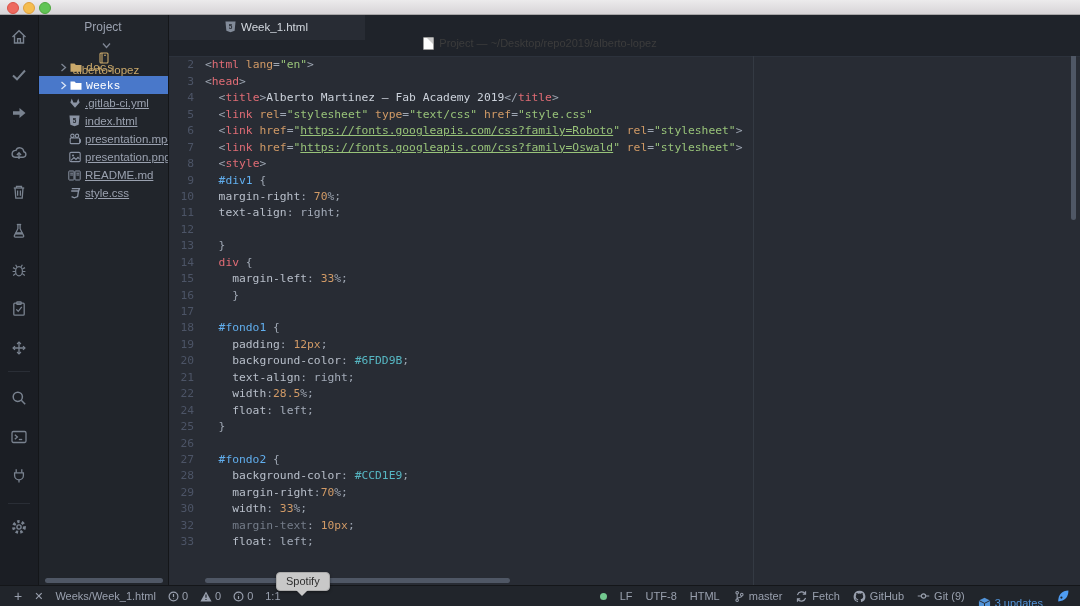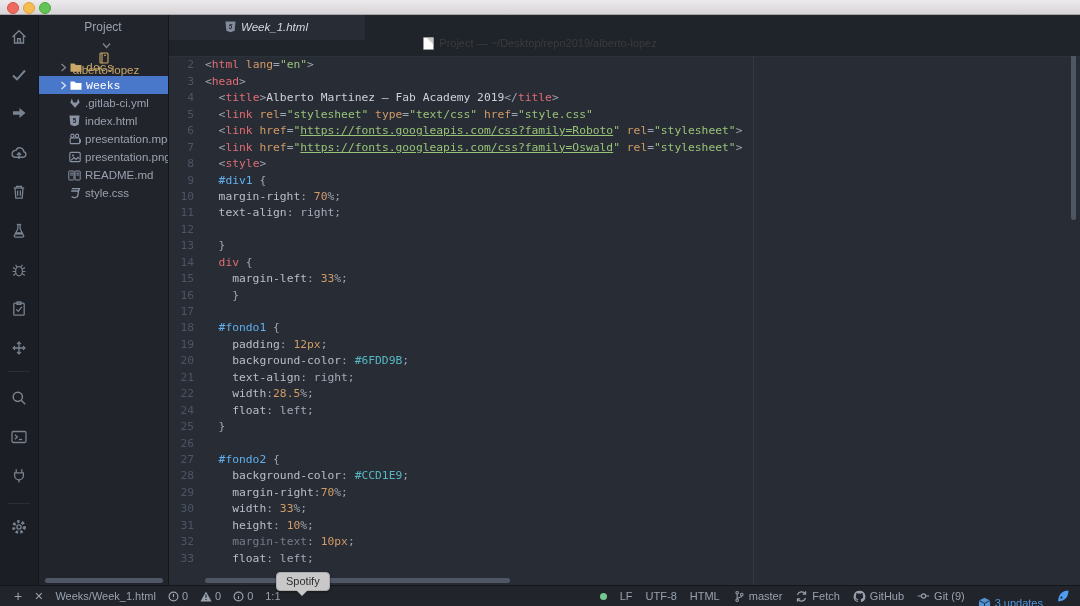--- a/index.html
+++ b/index.html
@@ -32,27 +32,27 @@
   .tree-header{height:26px;line-height:27px;text-align:center;font-size:12px;color:#9aa1af;}
   .trow{height:18px;display:flex;align-items:center;font-size:11.5px;color:#9aa1af;
     white-space:nowrap;cursor:default;}
   .trow .chev{width:11px;flex:0 0 11px;display:flex;align-items:center;justify-content:center;color:#7e8694;}
   .trow .ticon{width:13px;flex:0 0 13px;margin-right:4px;display:flex;align-items:center;justify-content:center;}
   .trow.selected{background:#4978ca;color:#fff;}
   .trow.selected .chev{color:#dbe5f5;}
   .t-root{padding-left:6px;color:#c9a86a;flex-direction:column;}
   .t-folder{padding-left:20px;color:#c9a86a;font-family:Liberation Mono, monospace;}
   .t-folder.selected{color:#fff;}
-  .t-file{padding-left:30px;}
+  .t-file{padding-left:30px;text-decoration:underline;}
   .t-file .ticon{color:#8a93a3;}
   .tree-hscroll{position:absolute;bottom:3px;left:7px;width:118px;height:5px;
     background:#4f5765;border-radius:3px;}
 
   
-  .tabbar{position:absolute;top:14px;left:168px;right:0;height:42px;background:#1f232a;z-index:3;font-style:italic;}
+  .tabbar{position:absolute;top:14px;left:168px;right:0;height:42px;background:#1f232a;z-index:3;}
   .tab{position:absolute;left:0;top:0;width:197px;height:26px;background:#282c34;
     display:flex;align-items:center;justify-content:center;gap:5px;color:#d3d8df;font-size:11.5px;}
   .tab .ticon{color:#828b99;display:flex;}
 
   
   .editor{position:absolute;top:40px;left:168px;right:0;bottom:20px;background:#282c34;overflow:hidden;z-index:2;}
   .cursor-line{position:absolute;top:0;left:0;right:0;height:17px;background:#2c323c;}
   .wrap-guide{position:absolute;left:585px;top:0;bottom:0;width:1px;background:#343a43;}
   .code{position:absolute;top:1px;left:0;font-family:"DejaVu Sans Mono",monospace;
     font-size:11.3px;line-height:16.45px;}
@@ -422,24 +422,20 @@
       </div>
       <div class="code-line">
         <span class="gutter">29</span>
         <span class="src"><span>    </span><span class="c-prop">margin-right</span><span class="c-pl">:</span><span class="c-num">70</span><span class="c-pl">%;</span></span>
       </div>
       <div class="code-line">
         <span class="gutter">30</span>
         <span class="src"><span>    </span><span class="c-prop">width</span><span class="c-pl">: </span><span class="c-num">33</span><span class="c-pl">%;</span></span>
       </div>
       <div class="code-line">
-        <span class="gutter">31</span>
-        <span class="src"><span>    </span><span class="c-prop">height</span><span class="c-pl">: </span><span class="c-num">10</span><span class="c-pl">%;</span></span>
-      </div>
-      <div class="code-line">
         <span class="gutter">32</span>
         <span class="src"><span>    </span><span class="c-dim">margin-text</span><span class="c-pl">: </span><span class="c-num">10px</span><span class="c-pl">;</span></span>
       </div>
       <div class="code-line">
         <span class="gutter">33</span>
         <span class="src"><span>    </span><span class="c-prop">float</span><span class="c-pl">: </span><span class="c-val">left</span><span class="c-pl">;</span></span>
       </div>
     </div>
   <div class="vscroll"></div>
   <div class="hscroll"></div>

